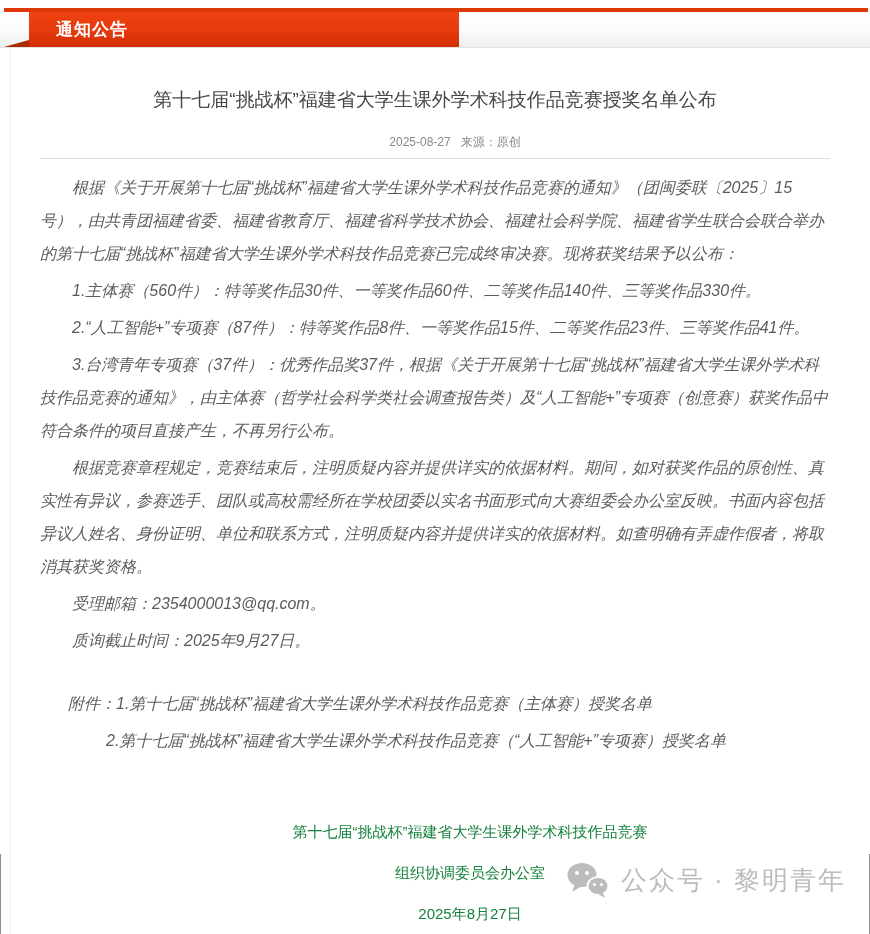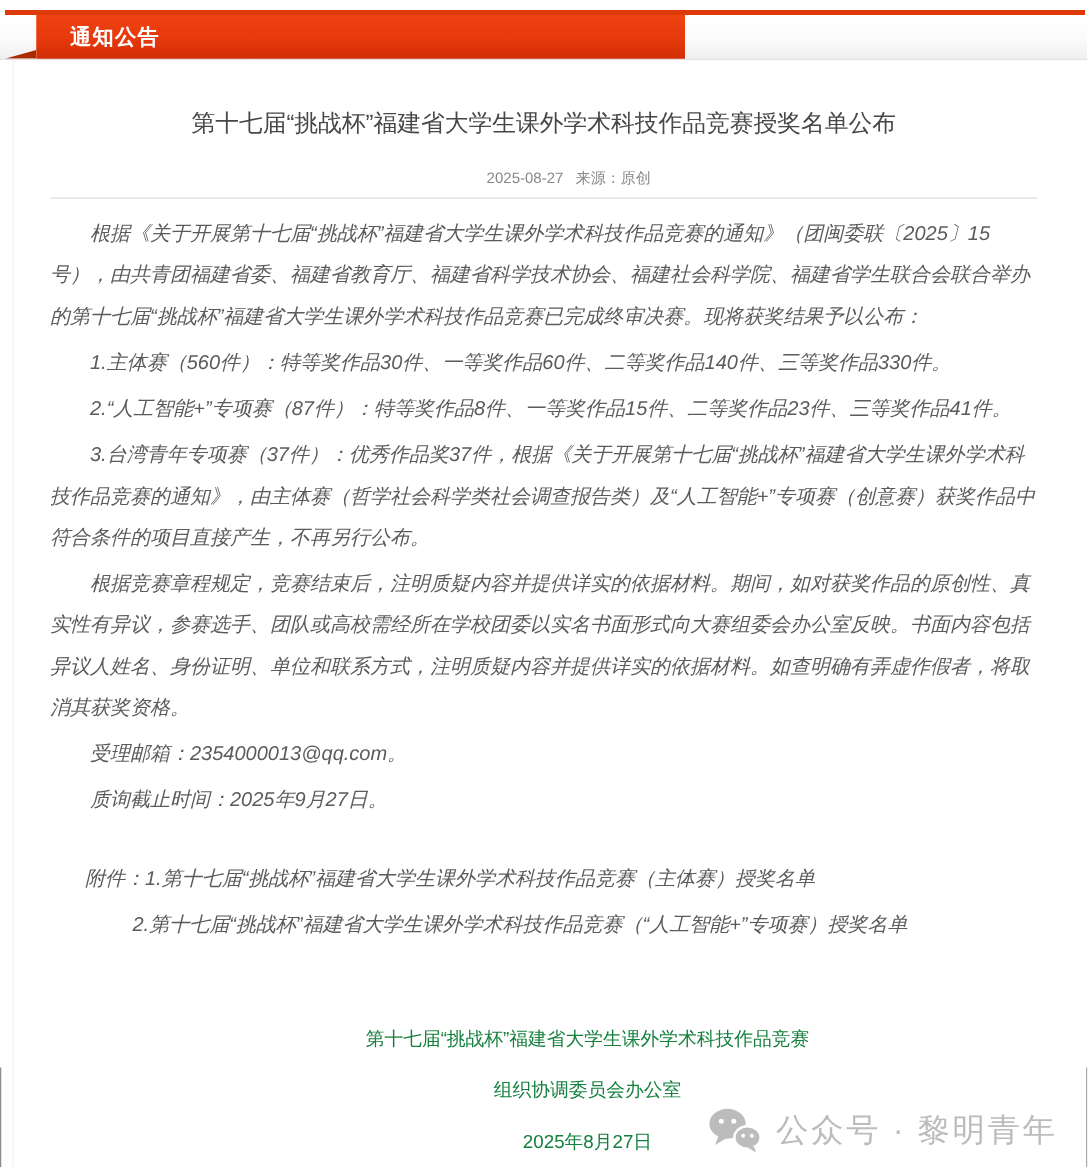--- a/index.html
+++ b/index.html
@@ -15,21 +15,21 @@
   .top-red-line{
     position:absolute;left:4px;right:2px;top:8px;height:4px;
     background:#dd3a08;
   }
   .header-row{
     position:absolute;left:0;right:0;top:12px;height:35px;
     background:linear-gradient(180deg,#ffffff 0%,#fbfbfb 55%,#efefef 100%);
     border-bottom:1px solid #e2e2e2;
   }
   .red-bar{
-    position:absolute;left:29px;top:0;width:519px;height:35px;
+    position:absolute;left:29px;top:0;width:430px;height:35px;
     background:linear-gradient(180deg,#f04312 0%,#e6390c 55%,#d02e03 100%);
     display:flex;align-items:center;
   }
   .ribbon-fold{
     position:absolute;left:-25px;bottom:0;width:25px;height:7px;
     background:#aa2a02;
     clip-path:polygon(0 100%,100% 0,100% 100%);
   }
   .red-bar .badge-label{
     color:#ffffff;font-size:17px;font-weight:bold;
@@ -66,21 +66,21 @@
   .signature{
     margin-top:58px;
     padding-left:70px;
     text-align:center;
     color:#15803d;font-size:15px;
   }
   .signature div{line-height:33px;margin-top:8px;}
 
   
   .watermark{
-    position:absolute;right:24px;bottom:12px;
+    position:absolute;right:24px;bottom:36px;
     display:flex;align-items:center;gap:12px;
     color:#bcbcbc;font-size:26px;letter-spacing:2px;
     user-select:none;
   }
   .wechat-icon{width:42px;height:36px;flex:0 0 auto;}
 </style>
 </head>
 <body>
 
 <div class="page">

